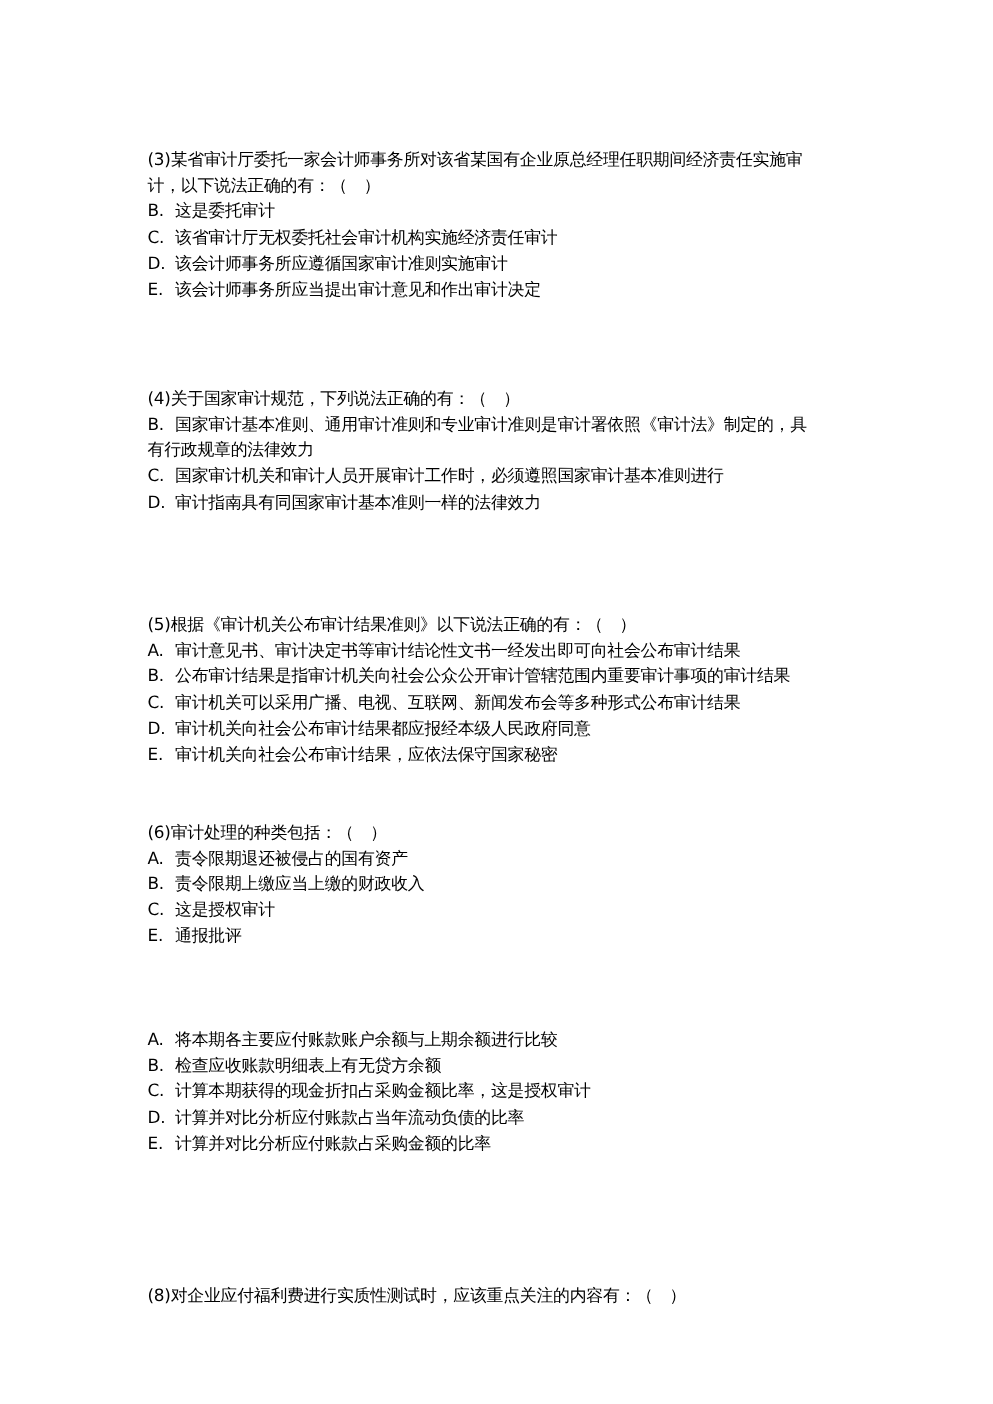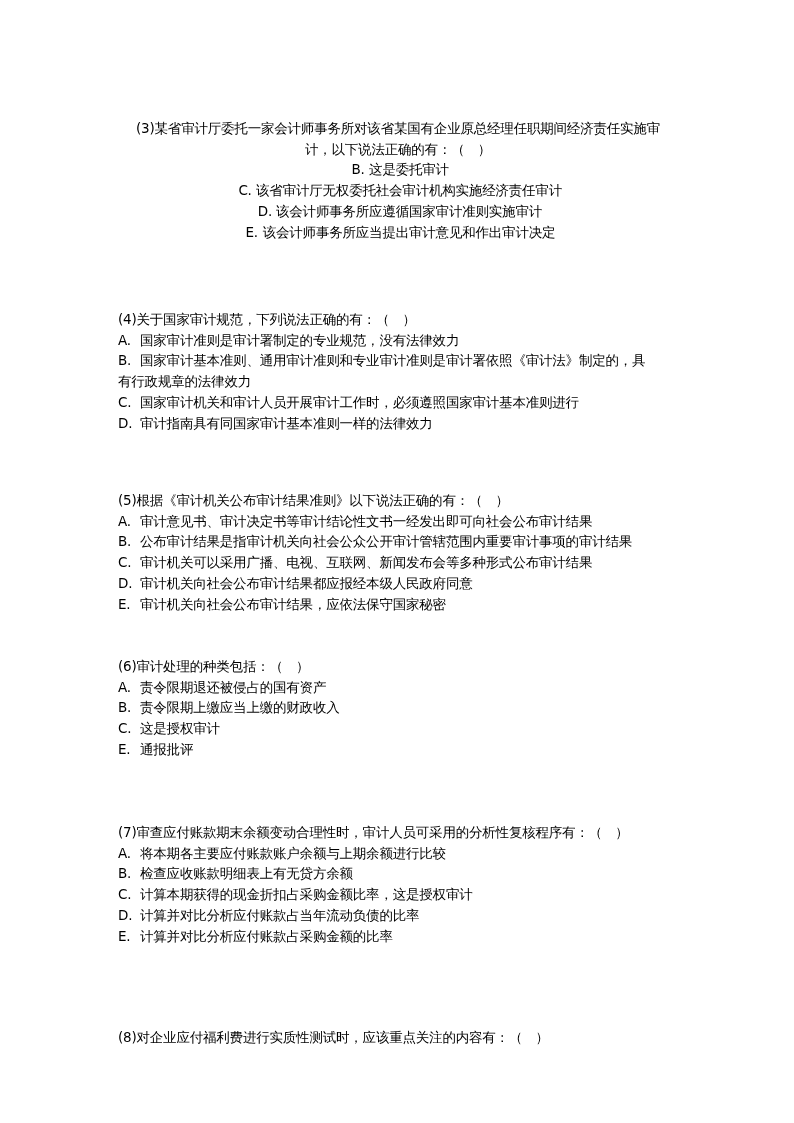--- a/index.html
+++ b/index.html
@@ -4,32 +4,31 @@
 <style>
   html, body { margin: 0; padding: 0; background: #ffffff; }
   body { width: 794px; height: 1123px; position: relative; overflow: hidden; font-family: "DejaVu Sans", sans-serif; color: #000; }
   .q { position: absolute; left: 118px; width: 560px; font-size: 13.5px; line-height: 20.7px; }
   .line { white-space: nowrap; letter-spacing: -0.2px; }
   .opt-key { display: inline-block; width: 22px; }
 </style>
 </head>
 <body>
 
-<div class="q" style="top:118px;text-align:center;">
+<div class="q" style="top:118px;">
   <div class="line">(3)某省审计厅委托一家会计师事务所对该省某国有企业原总经理任职期间经济责任实施审</div>
   <div class="line">计，以下说法正确的有：（　）</div>
   <div class="line"><span class="opt-key">B.</span><span>这是委托审计</span></div>
   <div class="line"><span class="opt-key">C.</span><span>该省审计厅无权委托社会审计机构实施经济责任审计</span></div>
   <div class="line"><span class="opt-key">D.</span><span>该会计师事务所应遵循国家审计准则实施审计</span></div>
   <div class="line"><span class="opt-key">E.</span><span>该会计师事务所应当提出审计意见和作出审计决定</span></div>
 </div>
 
 <div class="q" style="top:309px;">
   <div class="line">(4)关于国家审计规范，下列说法正确的有：（　）</div>
-  <div class="line"><span class="opt-key">A.</span><span>国家审计准则是审计署制定的专业规范，没有法律效力</span></div>
   <div class="line"><span class="opt-key">B.</span><span>国家审计基本准则、通用审计准则和专业审计准则是审计署依照《审计法》制定的，具</span></div>
   <div class="line">有行政规章的法律效力</div>
   <div class="line"><span class="opt-key">C.</span><span>国家审计机关和审计人员开展审计工作时，必须遵照国家审计基本准则进行</span></div>
   <div class="line"><span class="opt-key">D.</span><span>审计指南具有同国家审计基本准则一样的法律效力</span></div>
 </div>
 
 <div class="q" style="top:490px;">
   <div class="line">(5)根据《审计机关公布审计结果准则》以下说法正确的有：（　）</div>
   <div class="line"><span class="opt-key">A.</span><span>审计意见书、审计决定书等审计结论性文书一经发出即可向社会公布审计结果</span></div>
   <div class="line"><span class="opt-key">B.</span><span>公布审计结果是指审计机关向社会公众公开审计管辖范围内重要审计事项的审计结果</span></div>
@@ -40,21 +39,20 @@
 
 <div class="q" style="top:656px;">
   <div class="line">(6)审计处理的种类包括：（　）</div>
   <div class="line"><span class="opt-key">A.</span><span>责令限期退还被侵占的国有资产</span></div>
   <div class="line"><span class="opt-key">B.</span><span>责令限期上缴应当上缴的财政收入</span></div>
   <div class="line"><span class="opt-key">C.</span><span>这是授权审计</span></div>
   <div class="line"><span class="opt-key">E.</span><span>通报批评</span></div>
 </div>
 
 <div class="q" style="top:822px;">
-  <div class="line">(7)审查应付账款期末余额变动合理性时，审计人员可采用的分析性复核程序有：（　）</div>
   <div class="line"><span class="opt-key">A.</span><span>将本期各主要应付账款账户余额与上期余额进行比较</span></div>
   <div class="line"><span class="opt-key">B.</span><span>检查应收账款明细表上有无贷方余额</span></div>
   <div class="line"><span class="opt-key">C.</span><span>计算本期获得的现金折扣占采购金额比率，这是授权审计</span></div>
   <div class="line"><span class="opt-key">D.</span><span>计算并对比分析应付账款占当年流动负债的比率</span></div>
   <div class="line"><span class="opt-key">E.</span><span>计算并对比分析应付账款占采购金额的比率</span></div>
 </div>
 
 <div class="q" style="top:1027px;">
   <div class="line">(8)对企业应付福利费进行实质性测试时，应该重点关注的内容有：（　）</div>
 </div>

